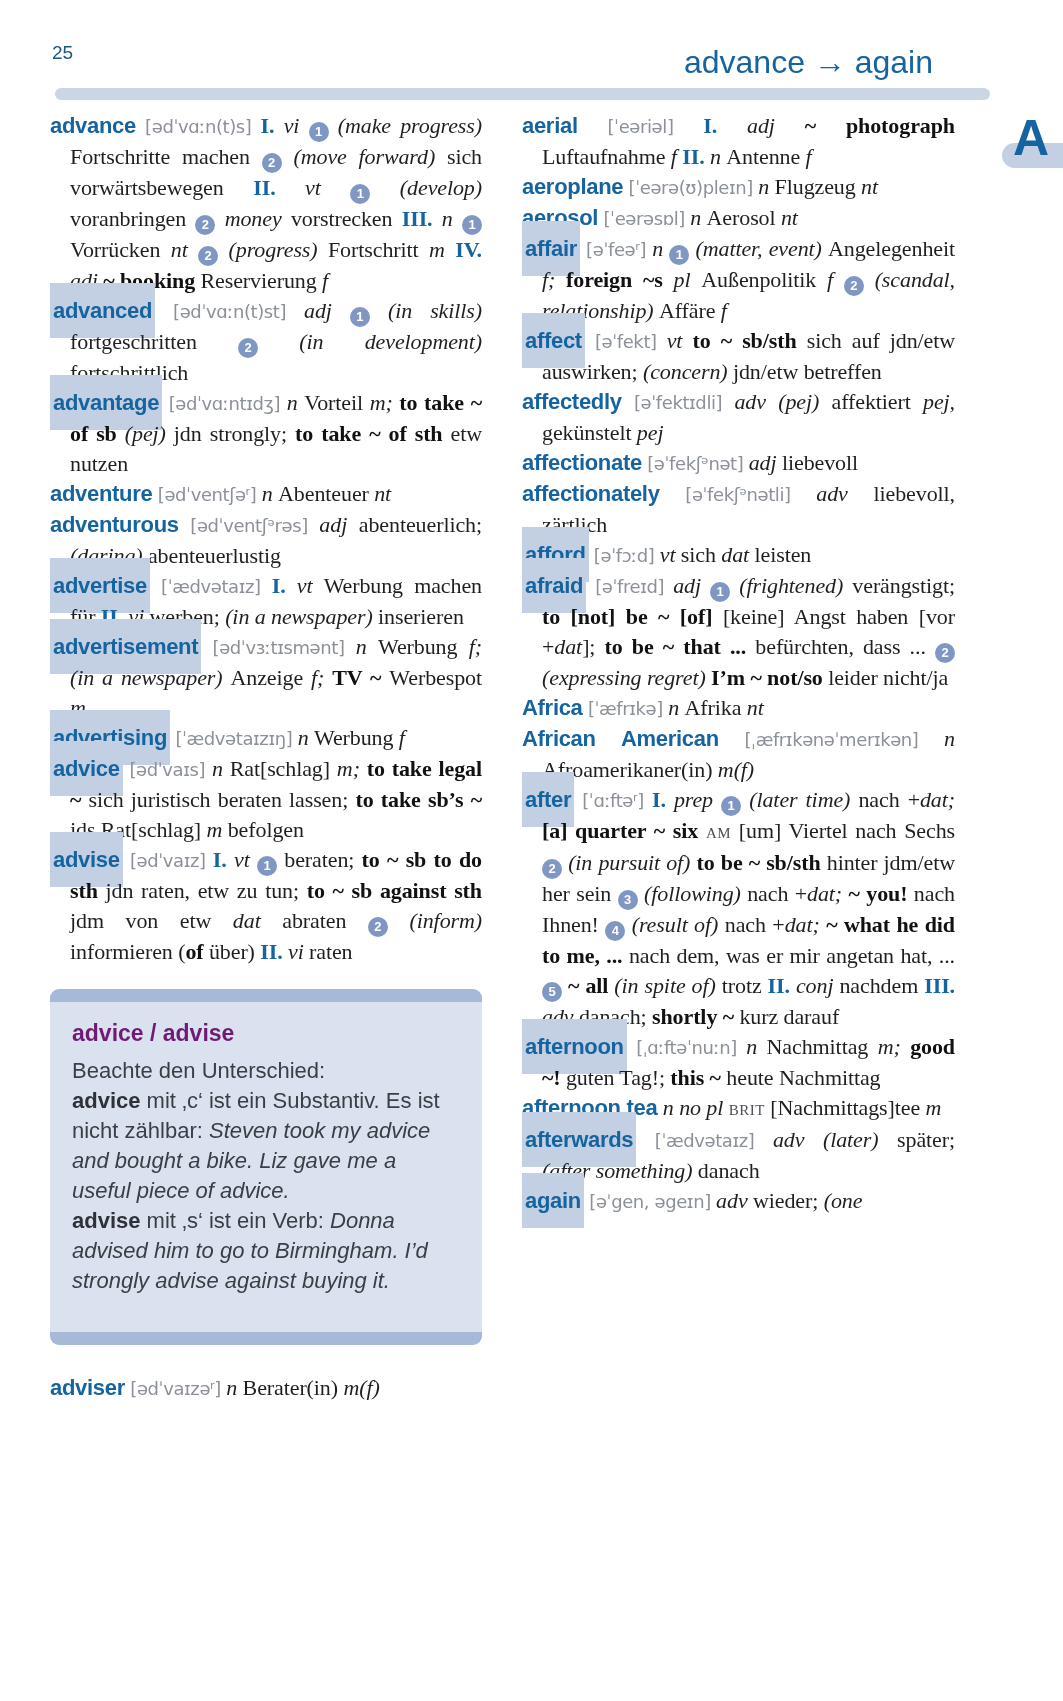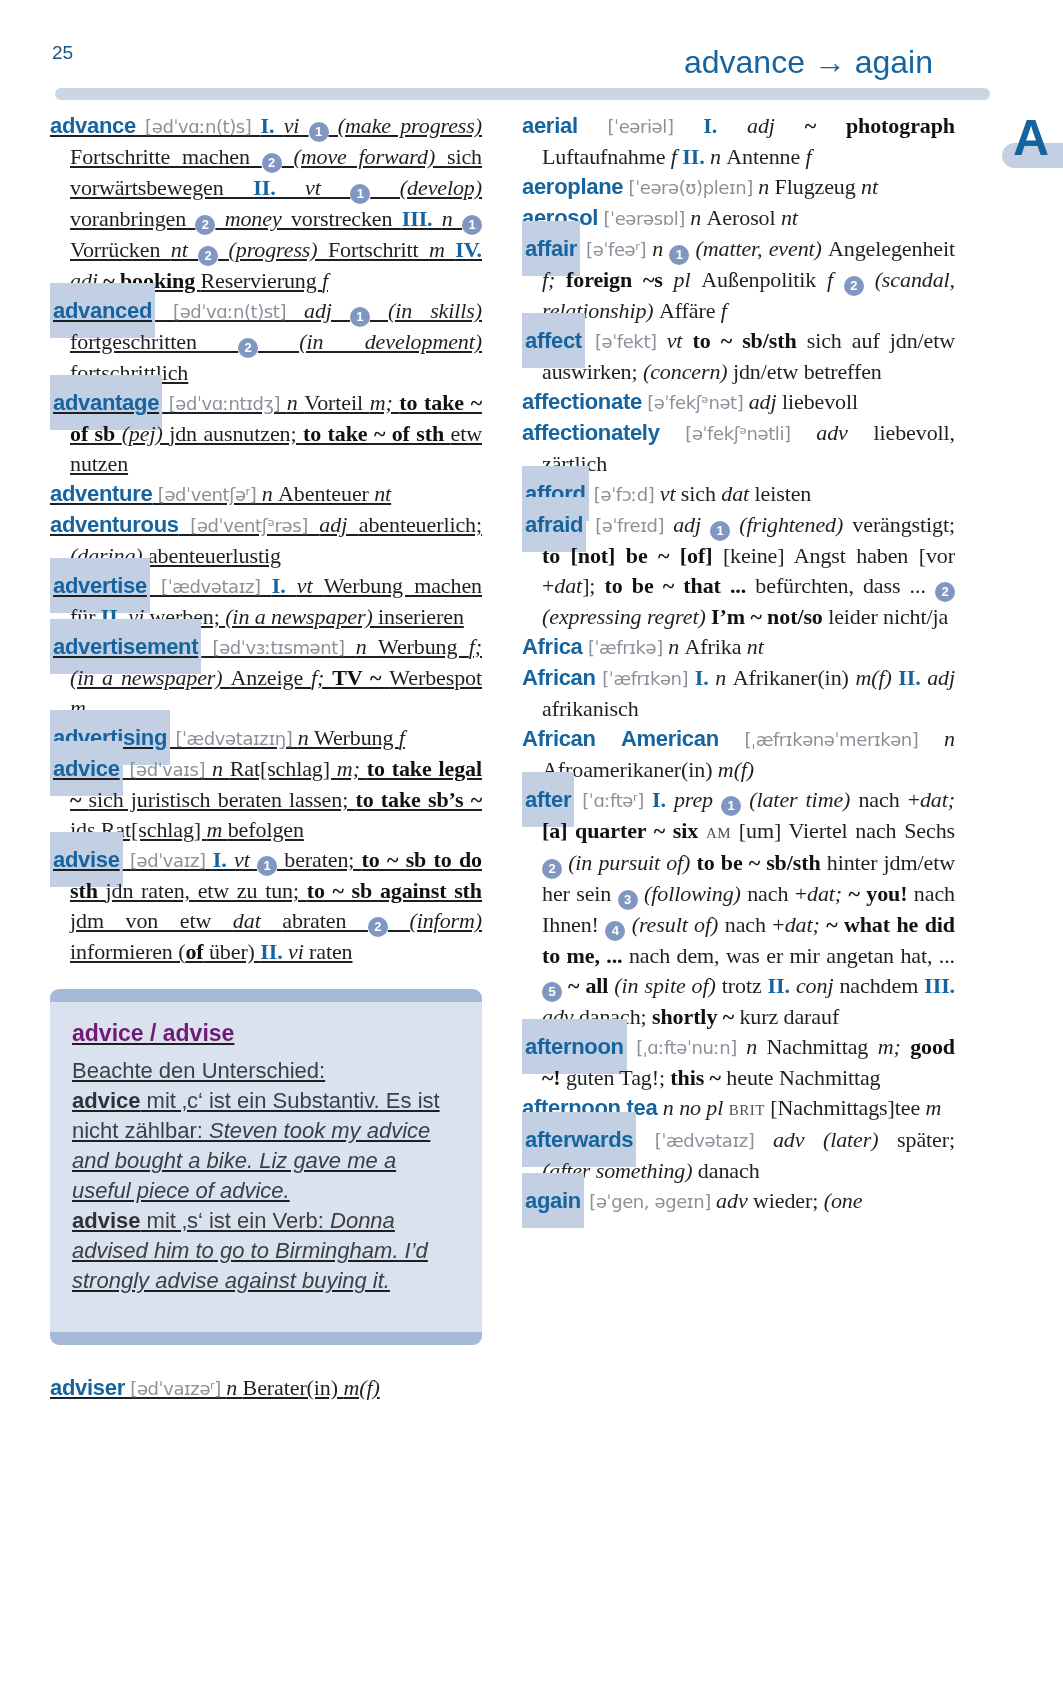--- a/index.html
+++ b/index.html
@@ -17,21 +17,21 @@
   
   .atab-pill{position:absolute;left:1002px;top:143px;width:61px;height:25px;
              background:#c3d0e3;border-radius:13px 0 0 13px;}
   .atab-letter{position:absolute;left:1006px;top:112px;width:50px;text-align:center;
                font-family:"Liberation Sans",sans-serif;font-weight:bold;font-size:50px;
                line-height:52px;color:#16649f;}
 
   
   .col{position:absolute;top:111px;font-size:22px;line-height:30px;color:#1e1f21;
        text-align:justify;letter-spacing:-0.1px;}
-  .col.left{left:50px;width:432px;text-decoration:underline;}
+  .col.left{left:50px;width:432px;}
   .col.right{left:522px;width:433px;}
   .entry{margin:0;padding-left:20px;text-indent:-20px;}
 
   .hw{font-family:"Liberation Sans",sans-serif;font-weight:bold;color:#16649f;
       font-size:22px;letter-spacing:-0.3px;}
   .hw.hl{background:#c3d0e3;padding:15px 3px;}
   .ph{font-family:"DejaVu Sans",sans-serif;font-size:18px;color:#8b9099;letter-spacing:-0.4px;}
   .rom{font-weight:bold;color:#16649f;}
   .lab{font-style:italic;}
   .it{font-style:italic;}
@@ -61,21 +61,21 @@
 
 <div class="page">
   <div class="pagenum">25</div>
   <div class="guide">advance → again</div>
   <div class="divider"></div>
 
   <div class="col left">
     <div>
         <p class="entry"><span class="hw">advance</span><span class="ph"> [ədˈvɑːn(t)s] </span><span class="rom">I. </span><span class="lab">vi </span><span class="num">1</span><span class="it"> (make progress) </span><span class="tx">Fortschritte machen </span><span class="num">2</span><span class="it"> (move forward) </span><span class="tx">sich vorwärtsbewegen </span><span class="rom">II. </span><span class="lab">vt </span><span class="num">1</span><span class="it"> (develop) </span><span class="tx">voranbringen </span><span class="num">2</span><span class="it"> money </span><span class="tx">vorstrecken </span><span class="rom">III. </span><span class="lab">n </span><span class="num">1</span><span class="tx"> Vorrücken </span><span class="lab">nt </span><span class="num">2</span><span class="it"> (progress) </span><span class="tx">Fortschritt </span><span class="lab">m </span><span class="rom">IV. </span><span class="lab">adj </span><span class="bd">~ booking </span><span class="tx">Reservierung </span><span class="lab">f</span></p>
         <p class="entry"><span class="hw hl">advanced</span><span class="ph"> [ədˈvɑːn(t)st] </span><span class="lab">adj </span><span class="num">1</span><span class="it"> (in skills) </span><span class="tx">fortgeschritten </span><span class="num">2</span><span class="it"> (in development) </span><span class="tx">fortschrittlich</span></p>
-        <p class="entry"><span class="hw hl">advantage</span><span class="ph"> [ədˈvɑːntɪdʒ] </span><span class="lab">n </span><span class="tx">Vorteil </span><span class="lab">m; </span><span class="bd">to take ~ of sb </span><span class="it">(pej) </span><span class="tx">jdn ausnutzen; </span><span class="bd">to take ~ of sth </span><span class="tx">etw nutzen</span></p>
+        <p class="entry"><span class="hw hl">advantage</span><span class="ph"> [ədˈvɑːntɪdʒ] </span><span class="lab">n </span><span class="tx">Vorteil </span><span class="lab">m; </span><span class="bd">to take ~ of sb </span><span class="it">(pej) </span><span class="tx">jdn strongly; </span><span class="bd">to take ~ of sth </span><span class="tx">etw nutzen</span></p>
         <p class="entry"><span class="hw">adventure</span><span class="ph"> [ədˈventʃəʳ] </span><span class="lab">n </span><span class="tx">Abenteuer </span><span class="lab">nt</span></p>
         <p class="entry"><span class="hw">adventurous</span><span class="ph"> [ədˈventʃᵊrəs] </span><span class="lab">adj </span><span class="tx">abenteuerlich; </span><span class="it">(daring) </span><span class="tx">abenteuerlustig</span></p>
         <p class="entry"><span class="hw hl">advertise</span><span class="ph"> [ˈædvətaɪz] </span><span class="rom">I. </span><span class="lab">vt </span><span class="tx">Werbung machen für </span><span class="rom">II. </span><span class="lab">vi </span><span class="tx">werben; </span><span class="it">(in a newspaper) </span><span class="tx">inserieren</span></p>
         <p class="entry"><span class="hw hl">advertisement</span><span class="ph"> [ədˈvɜːtɪsmənt] </span><span class="lab">n </span><span class="tx">Werbung </span><span class="lab">f; </span><span class="it">(in a newspaper) </span><span class="tx">Anzeige </span><span class="lab">f; </span><span class="bd">TV ~ </span><span class="tx">Werbespot </span><span class="lab">m</span></p>
         <p class="entry"><span class="hw hl">advertising</span><span class="ph"> [ˈædvətaɪzɪŋ] </span><span class="lab">n </span><span class="tx">Werbung </span><span class="lab">f</span></p>
         <p class="entry"><span class="hw hl">advice</span><span class="ph"> [ədˈvaɪs] </span><span class="lab">n </span><span class="tx">Rat[schlag] </span><span class="lab">m; </span><span class="bd">to take legal ~ </span><span class="tx">sich juristisch beraten lassen; </span><span class="bd">to take sb’s ~ </span><span class="tx">jds Rat[schlag] </span><span class="lab">m </span><span class="tx">befolgen</span></p>
         <p class="entry"><span class="hw hl">advise</span><span class="ph"> [ədˈvaɪz] </span><span class="rom">I. </span><span class="lab">vt </span><span class="num">1</span><span class="tx"> beraten; </span><span class="bd">to ~ sb to do sth </span><span class="tx">jdn raten, etw zu tun; </span><span class="bd">to ~ sb against sth </span><span class="tx">jdm von etw </span><span class="lab">dat </span><span class="tx">abraten </span><span class="num">2</span><span class="it"> (inform) </span><span class="tx">informieren (</span><span class="bd">of</span><span class="tx"> über) </span><span class="rom">II. </span><span class="lab">vi </span><span class="tx">raten</span></p>
       </div>
 
     <aside class="infobox">
@@ -96,26 +96,26 @@
       </div>
   </div>
 
   <div class="col right">
     <div>
         <p class="entry"><span class="hw">aerial</span><span class="ph"> [ˈeəriəl] </span><span class="rom">I. </span><span class="lab">adj </span><span class="bd">~ photograph </span><span class="tx">Luftaufnahme </span><span class="lab">f </span><span class="rom">II. </span><span class="lab">n </span><span class="tx">Antenne </span><span class="lab">f</span></p>
         <p class="entry"><span class="hw">aeroplane</span><span class="ph"> [ˈeərə(ʊ)pleɪn] </span><span class="lab">n </span><span class="tx">Flugzeug </span><span class="lab">nt</span></p>
         <p class="entry"><span class="hw">aerosol</span><span class="ph"> [ˈeərəsɒl] </span><span class="lab">n </span><span class="tx">Aerosol </span><span class="lab">nt</span></p>
         <p class="entry"><span class="hw hl">affair</span><span class="ph"> [əˈfeəʳ] </span><span class="lab">n </span><span class="num">1</span><span class="it"> (matter, event) </span><span class="tx">Angelegenheit </span><span class="lab">f; </span><span class="bd">foreign ~s </span><span class="lab">pl </span><span class="tx">Außenpolitik </span><span class="lab">f </span><span class="num">2</span><span class="it"> (scandal, relationship) </span><span class="tx">Affäre </span><span class="lab">f</span></p>
         <p class="entry"><span class="hw hl">affect</span><span class="ph"> [əˈfekt] </span><span class="lab">vt </span><span class="bd">to ~ sb/sth </span><span class="tx">sich auf jdn/etw auswirken; </span><span class="it">(concern) </span><span class="tx">jdn/etw betreffen</span></p>
+        <p class="entry"><span class="hw">affectedly</span><span class="ph"> [əˈfektɪdli] </span><span class="lab">adv </span><span class="it">(pej) </span><span class="tx">affektiert </span><span class="lab">pej, </span><span class="tx">gekünstelt </span><span class="lab">pej</span></p>
         <p class="entry"><span class="hw">affectionate</span><span class="ph"> [əˈfekʃᵊnət] </span><span class="lab">adj </span><span class="tx">liebevoll</span></p>
         <p class="entry"><span class="hw">affectionately</span><span class="ph"> [əˈfekʃᵊnətli] </span><span class="lab">adv </span><span class="tx">liebevoll, zärtlich</span></p>
         <p class="entry"><span class="hw hl">afford</span><span class="ph"> [əˈfɔːd] </span><span class="lab">vt </span><span class="tx">sich </span><span class="lab">dat </span><span class="tx">leisten</span></p>
         <p class="entry"><span class="hw hl">afraid</span><span class="ph"> [əˈfreɪd] </span><span class="lab">adj </span><span class="num">1</span><span class="it"> (frightened) </span><span class="tx">verängstigt; </span><span class="bd">to [not] be ~ [of] </span><span class="tx">[keine] Angst haben [vor +</span><span class="lab">dat</span><span class="tx">]; </span><span class="bd">to be ~ that ... </span><span class="tx">befürchten, dass ... </span><span class="num">2</span><span class="it"> (expressing regret) </span><span class="bd">I’m ~ not/so </span><span class="tx">leider nicht/ja</span></p>
         <p class="entry"><span class="hw">Africa</span><span class="ph"> [ˈæfrɪkə] </span><span class="lab">n </span><span class="tx">Afrika </span><span class="lab">nt</span></p>
-        <p class="entry"><span class="hw">African</span><span class="ph"> [ˈæfrɪkən] </span><span class="rom">I. </span><span class="lab">n </span><span class="tx">Afrikaner(in) </span><span class="lab">m(f) </span><span class="rom">II. </span><span class="lab">adj </span><span class="tx">afrikanisch</span></p>
         <p class="entry"><span class="hw">African American</span><span class="ph"> [ˌæfrɪkənəˈmerɪkən] </span><span class="lab">n </span><span class="tx">Afroamerikaner(in) </span><span class="lab">m(f)</span></p>
         <p class="entry"><span class="hw hl">after</span><span class="ph"> [ˈɑːftəʳ] </span><span class="rom">I. </span><span class="lab">prep </span><span class="num">1</span><span class="it"> (later time) </span><span class="tx">nach +</span><span class="lab">dat; </span><span class="bd">[a] quarter ~ six </span><span class="sc">AM</span><span class="tx"> [um] Viertel nach Sechs </span><span class="num">2</span><span class="it"> (in pursuit of) </span><span class="bd">to be ~ sb/sth </span><span class="tx">hinter jdm/etw her sein </span><span class="num">3</span><span class="it"> (following) </span><span class="tx">nach +</span><span class="lab">dat; </span><span class="bd">~ you! </span><span class="tx">nach Ihnen! </span><span class="num">4</span><span class="it"> (result of) </span><span class="tx">nach +</span><span class="lab">dat; </span><span class="bd">~ what he did to me, ... </span><span class="tx">nach dem, was er mir angetan hat, ... </span><span class="num">5</span><span class="bd"> ~ all </span><span class="it">(in spite of) </span><span class="tx">trotz </span><span class="rom">II. </span><span class="lab">conj </span><span class="tx">nachdem </span><span class="rom">III. </span><span class="lab">adv </span><span class="tx">danach; </span><span class="bd">shortly ~ </span><span class="tx">kurz darauf</span></p>
         <p class="entry"><span class="hw hl">afternoon</span><span class="ph"> [ˌɑːftəˈnuːn] </span><span class="lab">n </span><span class="tx">Nachmittag </span><span class="lab">m; </span><span class="bd">good ~! </span><span class="tx">guten Tag!; </span><span class="bd">this ~ </span><span class="tx">heute Nachmittag</span></p>
         <p class="entry"><span class="hw">afternoon tea</span><span class="lab"> n no pl </span><span class="sc">BRIT</span><span class="tx"> [Nachmittags]tee </span><span class="lab">m</span></p>
         <p class="entry"><span class="hw hl">afterwards</span><span class="ph"> [ˈædvətaɪz] </span><span class="lab">adv </span><span class="it">(later) </span><span class="tx">später; </span><span class="it">(after something) </span><span class="tx">danach</span></p>
         <p class="entry"><span class="hw hl">again</span><span class="ph"> [əˈgen, əgeɪn] </span><span class="lab">adv </span><span class="tx">wieder; </span><span class="it">(one</span></p>
       </div>
   </div>
 
   <div class="atab-pill"></div>

